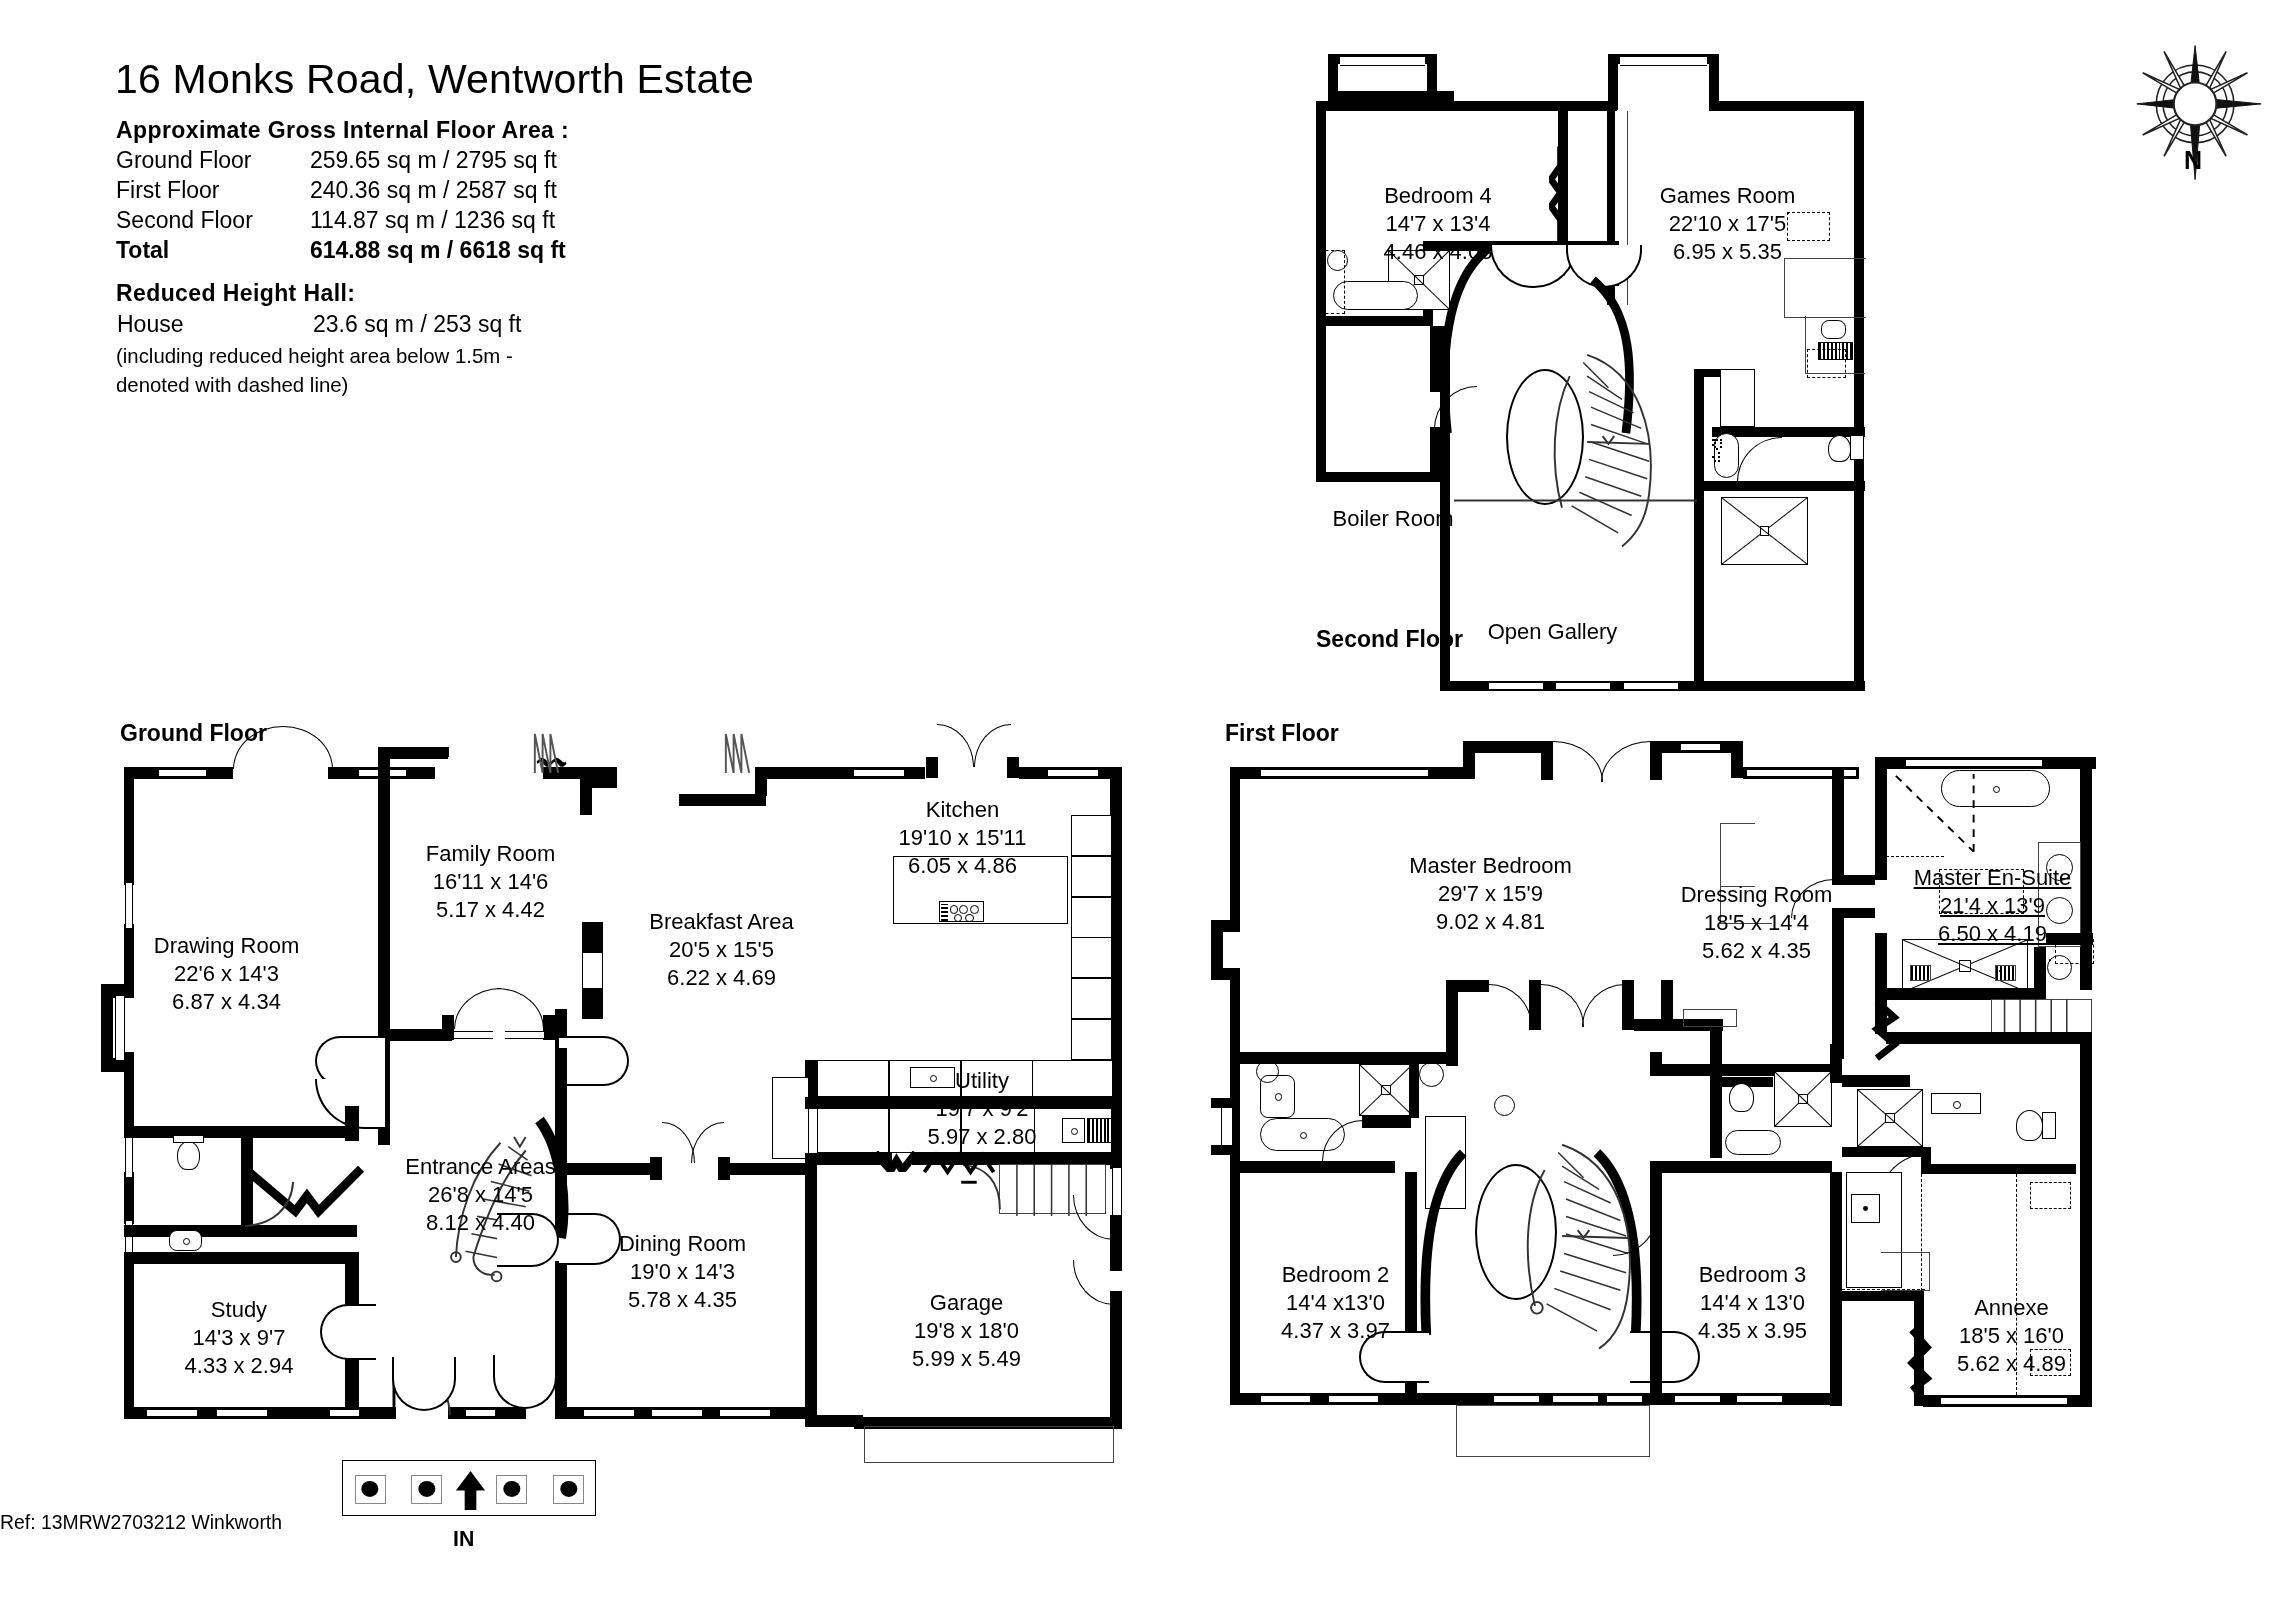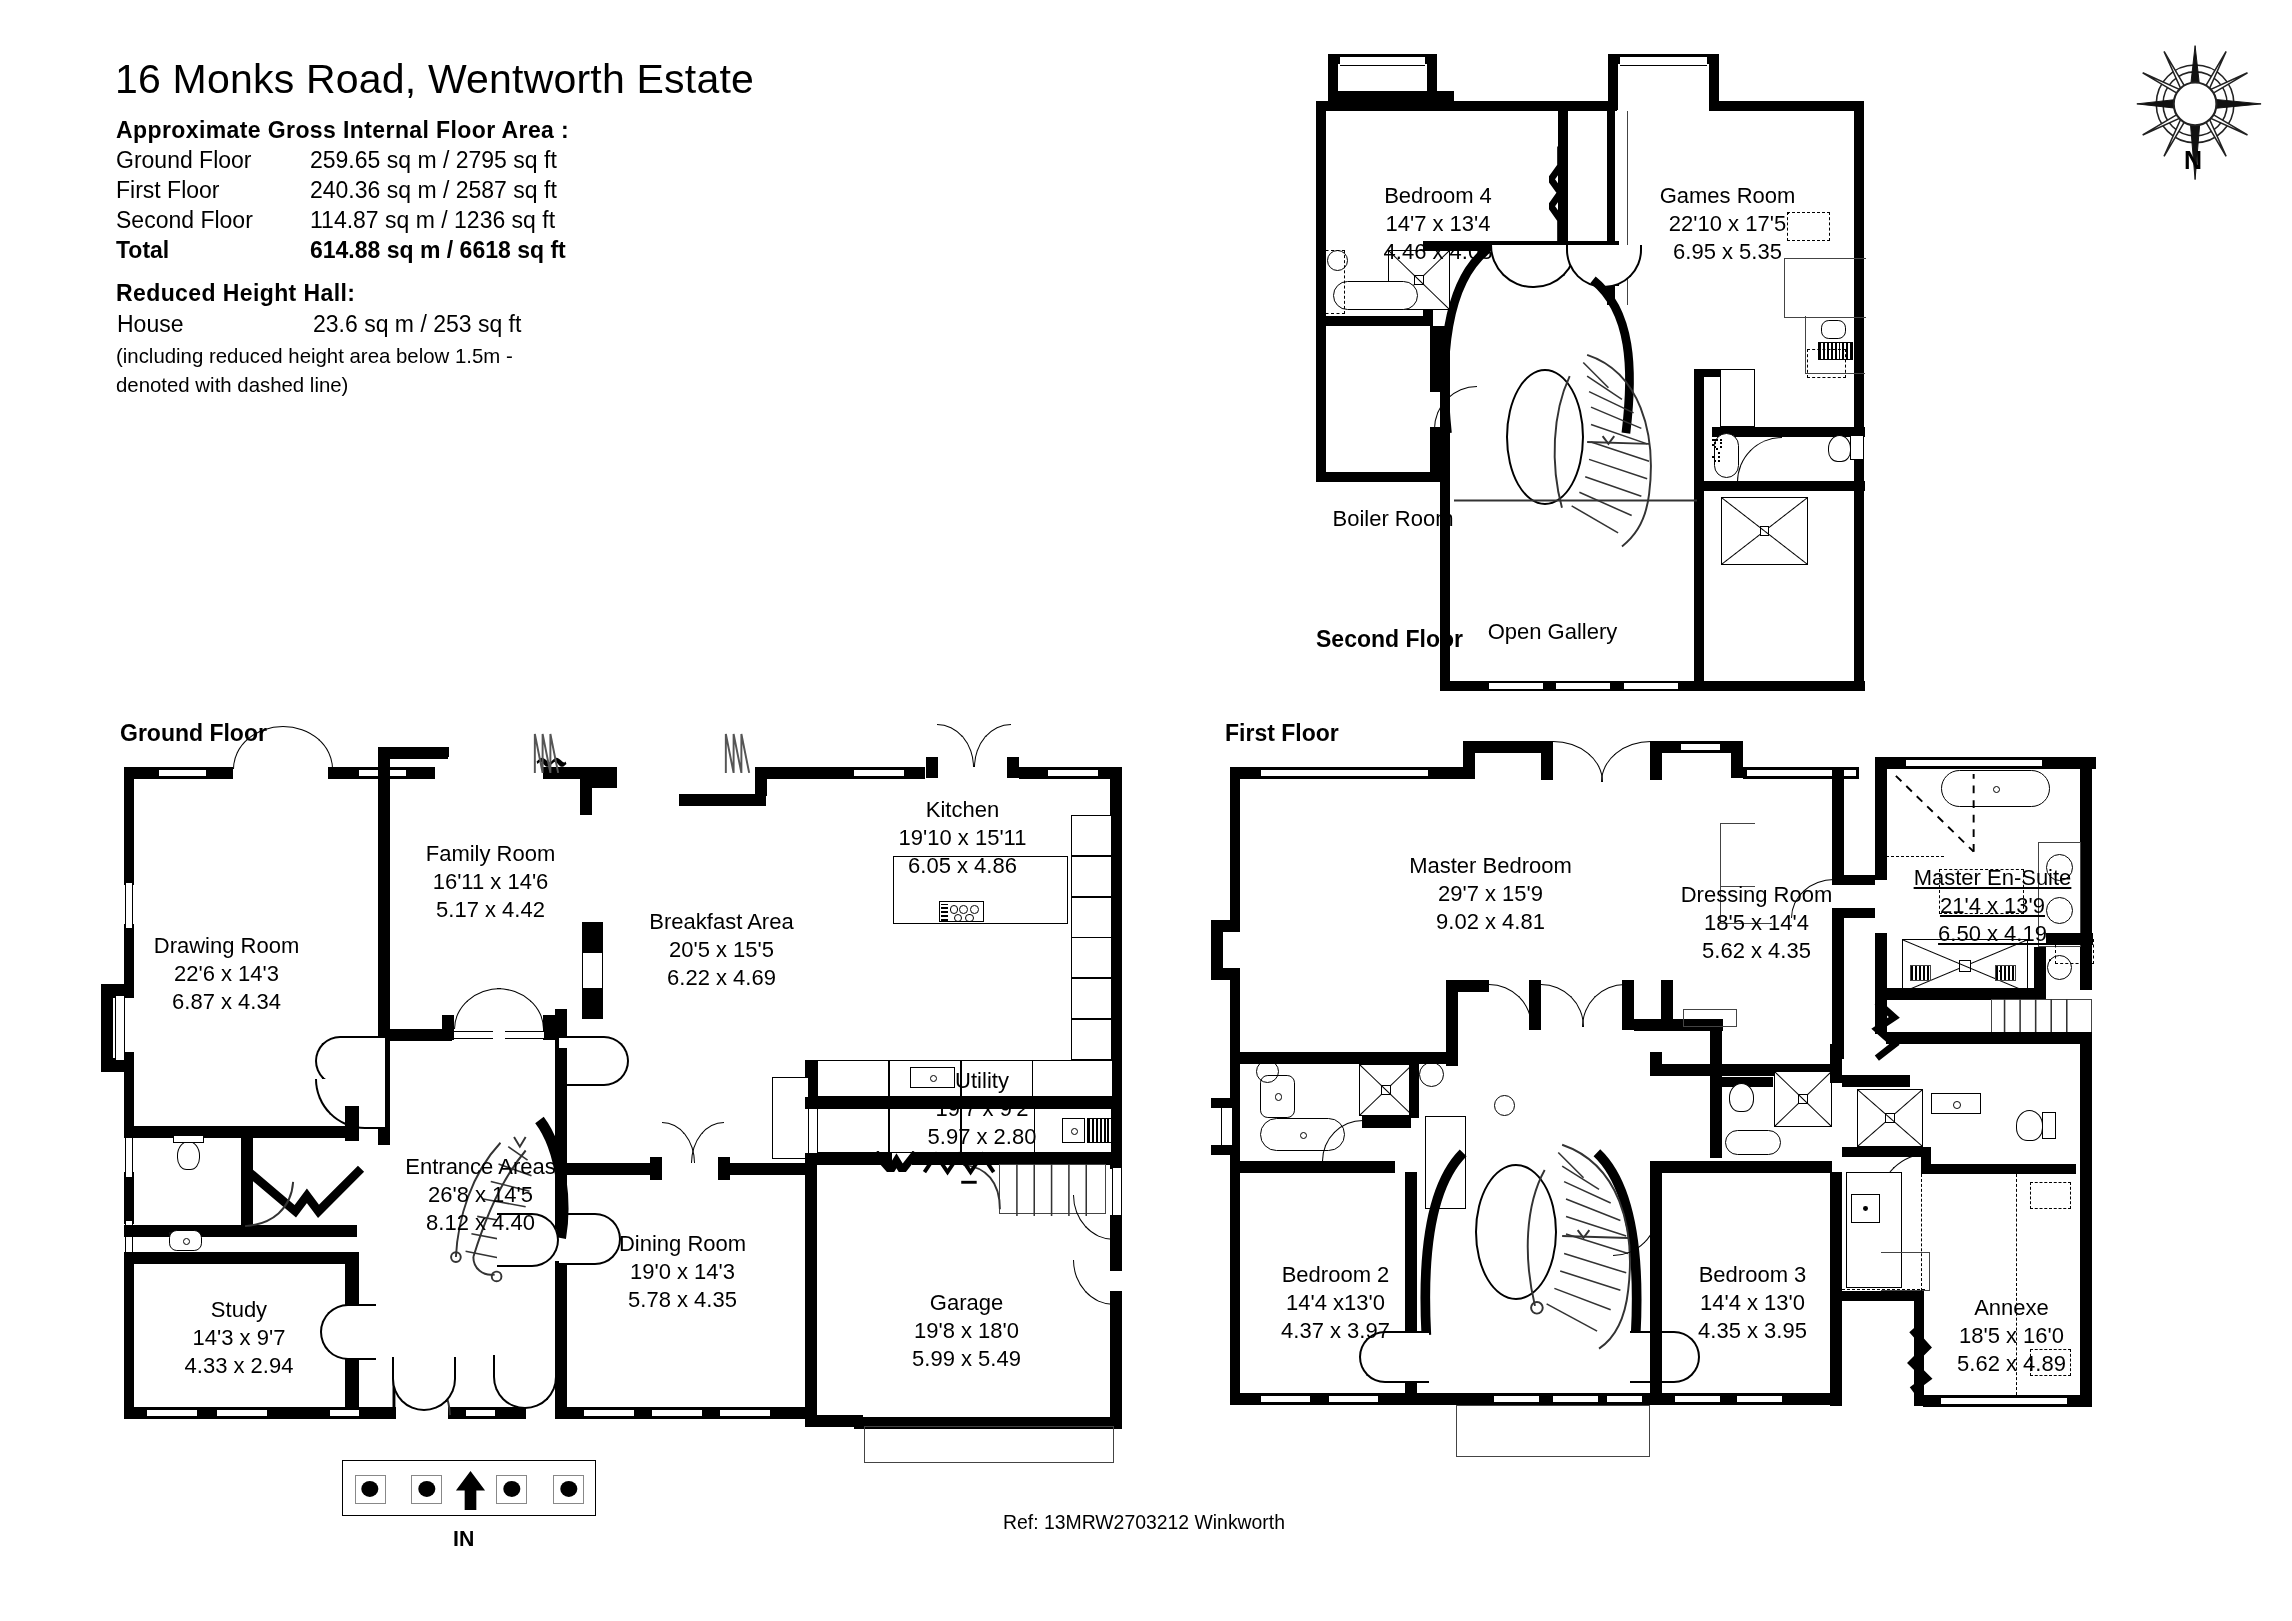--- a/index.html
+++ b/index.html
@@ -55,21 +55,21 @@
   .hob span{position:absolute;border:1.5px solid #000;border-radius:50%;}
   
   #portico{position:absolute;border:1.9px solid #000;background:#fff;box-sizing:border-box;}
   .col{position:absolute;border:1.9px solid #888;box-sizing:border-box;background:#fff;}
   .col i{position:absolute;left:50%;top:50%;transform:translate(-50%,-50%);
          width:60%;height:60%;background:#000;border-radius:50%;}
   
   #compass{left:2125px;top:34px;width:146px;height:165px;}
   #compassN{position:absolute;left:2184px;top:146px;font-size:25px;font-weight:bold;}
   
-  #footer{position:absolute;left:0;right:4px;top:1510px;text-align:center;}
+  #footer{position:absolute;left:0;right:4px;top:1510px;}
   #footer .l1{font-size:19.4px;line-height:25px;}
   #footer .l3{font-size:18.4px;line-height:25px;margin-top:1.9px;}
   #inlabel{position:absolute;left:453px;top:1527px;font-size:21.3px;font-weight:bold;}
   .zz{position:absolute;font-size:29px;font-weight:300;letter-spacing:-3.9px;}
 </style>
 </head>
 <body>
 
 <div class="abs" id="title">16 Monks Road, Wentworth Estate</div>
 

